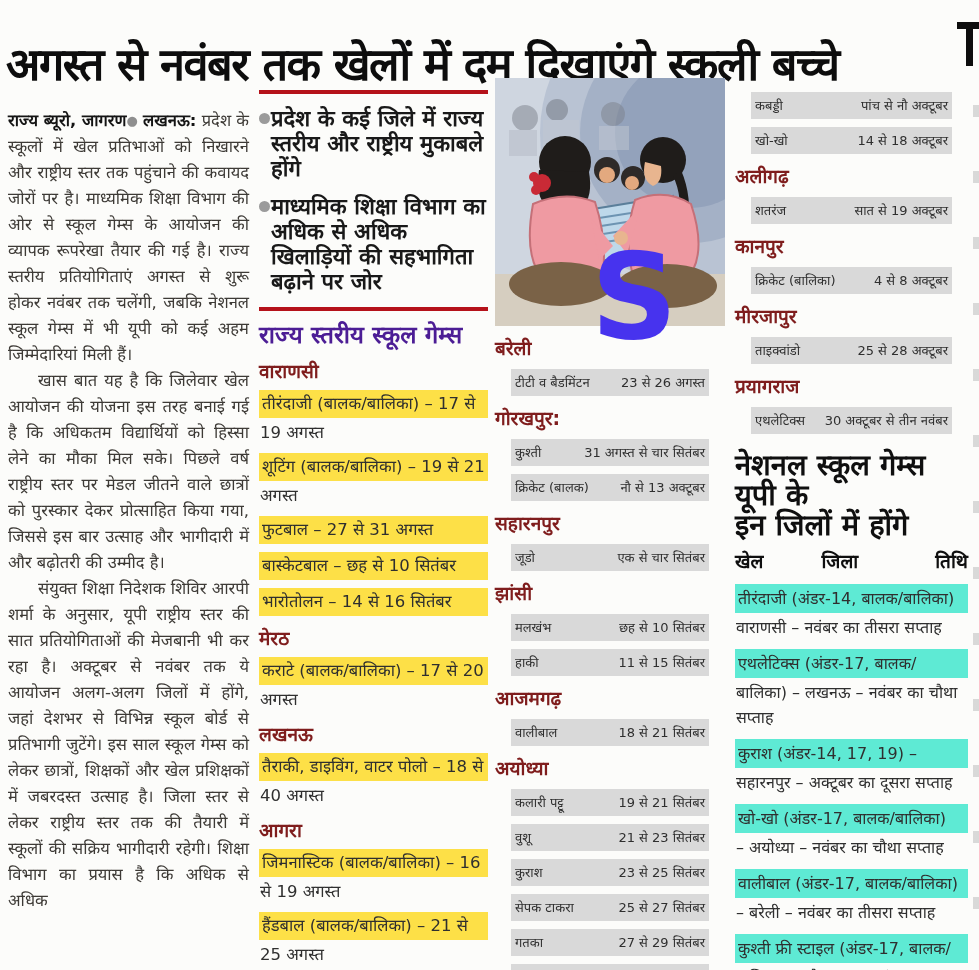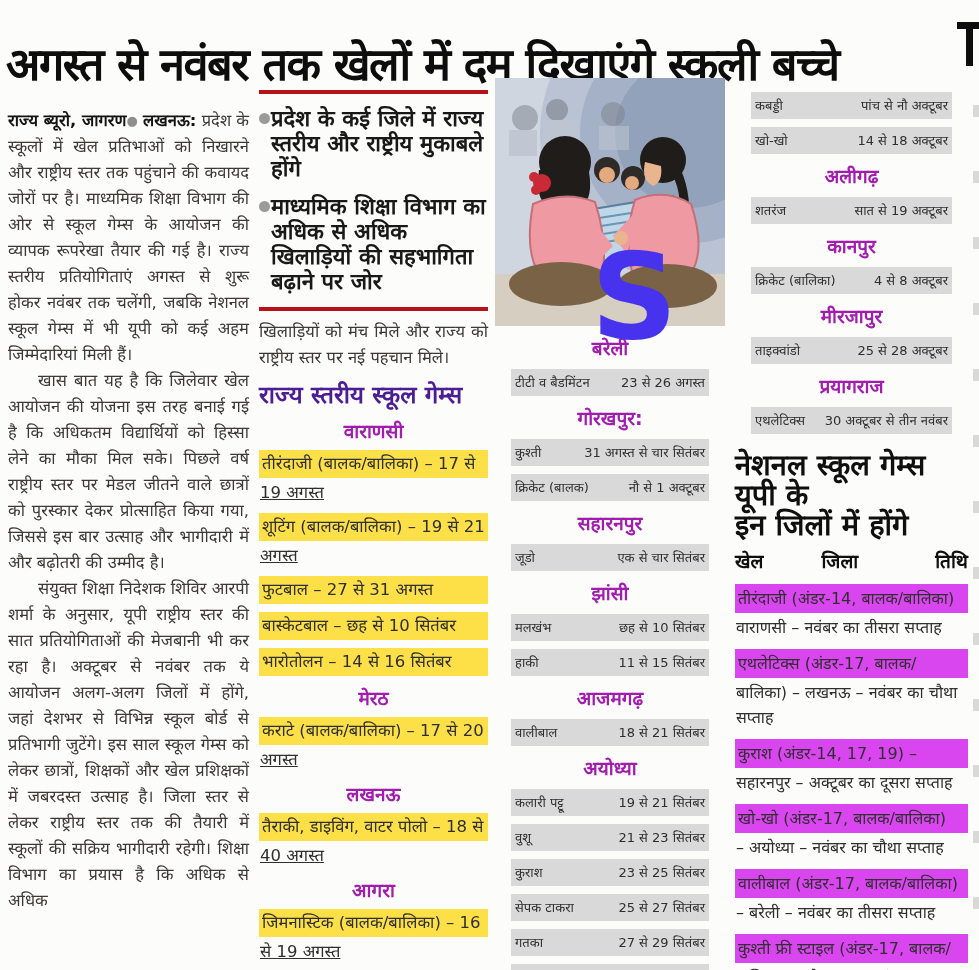--- a/index.html
+++ b/index.html
@@ -35,25 +35,25 @@
   
   .rule { height:4px; background:#b5121a; }
   .rule.top { margin:4px 0 12px; }
   .rule.bottom { margin:12px 0 8px; }
   .bullet-item { display:flex; gap:1px; font-size:22px; line-height:25px;
     font-weight:700; color:#191919; margin:0 0 13px; }
   .bullet-dot { flex:none; width:11px; height:11px; border-radius:50%; background:#9b9b9b; margin-top:7px; }
   .intro { font-size:16.5px; line-height:26px; text-align:justify; color:#3d3a36; margin:0 0 6px; }
 
   .section-title { font-size:24px; font-weight:800; color:#4c1d95; line-height:28px; margin:10px 0 4px; }
-  .city { font-size:19px; font-weight:800; color:#a21caf; margin:9px 0 6px;text-align:center; }
+  .city { font-size:19px; font-weight:800; color:#7f1d1d; margin:9px 0 6px; }
 
   .sg-item { font-size:16.5px; line-height:24px; color:#2f2f2f; margin:0 0 8px; }
   .sg-item .l1 { display:block; background:#fde047; padding:2px 3px; }
-  .sg-item .l2 { display:block; padding:3px 0 0 1px;text-decoration:underline; }
+  .sg-item .l2 { display:block; padding:3px 0 0 1px; }
   .sg-item .l2:empty { display:none; }
 
   
   .sched-row { display:flex; justify-content:space-between; gap:6px;
     background:#d9d9d9; padding:3px 4px; font-size:13px; line-height:21px;
     color:#2f2f2f; margin:8px 16px; }
   .sched-row .date { text-align:left; white-space:nowrap; }
 
   
   .illustration { position:relative; width:230px; height:248px; margin:0 0 4px; }
@@ -63,21 +63,21 @@
     font-size:120px; line-height:0.95; font-weight:800; color:#4733ee;
     font-family:"DejaVu Sans", sans-serif;
   }
 
   
   .national-title { font-size:29px; font-weight:800; line-height:30px; color:#0f0f0f; margin:16px 0 8px; }
   .table-head { display:flex; font-size:19px; font-weight:800; color:#0f0f0f; margin:2px 0 10px; }
   .table-head .th-district { margin-left:58px; }
   .table-head .th-date { margin-left:auto; }
   .nat-entry { font-size:16px; line-height:25px; color:#2f2f2f; margin:0 0 9px; }
-  .nat-entry .l1 { display:block; background:#d946ef; padding:2px 3px; }
+  .nat-entry .l1 { display:block; background:#5eead4; padding:2px 3px; }
   .nat-entry .rest { display:block; padding:2px 0 0 1px; }
 
   
   .edge-strip {
     position:absolute; right:0; top:105px; width:6px; height:850px; opacity:.65;
     background:repeating-linear-gradient(#c6c6c6 0 12px, transparent 12px 66px);
   }
 </style>
 </head>
 <body>
@@ -111,21 +111,20 @@
         </div>
 
         <div class="bullet-item">
           <span class="bullet-dot"></span>
           <span>माध्यमिक शिक्षा विभाग का अधिक से अधिक खिलाड़ियों की सहभागिता बढ़ाने पर जोर</span>
         </div>
       </div>
 
     <div class="rule bottom"></div>
 
-    <p class="intro">खिलाड़ियों को मंच मिले और राज्य को राष्ट्रीय स्तर पर नई पहचान मिले।</p>
 
     <h2 class="section-title">राज्य स्तरीय स्कूल गेम्स</h2>
 
     <div>
 
         <div>
           <div class="city">वाराणसी</div>
           <div>
 
               <div class="sg-item">
@@ -265,21 +264,21 @@
           <div class="city">गोरखपुर:</div>
           <div>
 
               <div class="sched-row">
                 <span class="sport">कुश्ती</span>
                 <span class="date">31 अगस्त से चार सितंबर</span>
               </div>
 
               <div class="sched-row">
                 <span class="sport">क्रिकेट (बालक)</span>
-                <span class="date">नौ से 1 अक्टूबर</span>
+                <span class="date">नौ से 13 अक्टूबर</span>
               </div>
             </div>
         </div>
 
         <div>
           <div class="city">सहारनपुर</div>
           <div>
 
               <div class="sched-row">
                 <span class="sport">जूडो</span>

